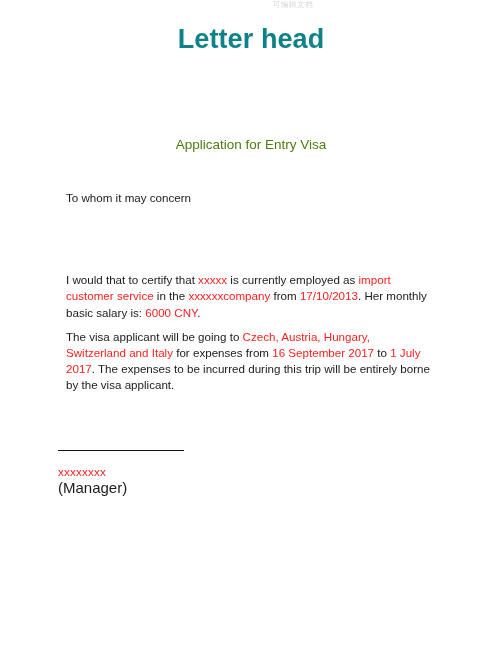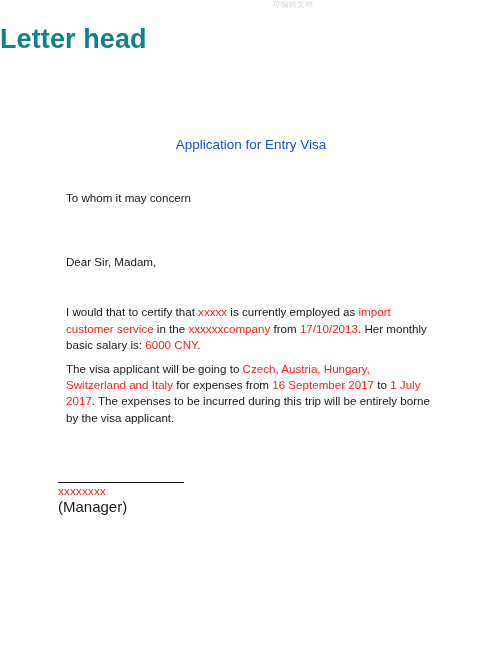--- a/index.html
+++ b/index.html
@@ -37,35 +37,36 @@
     user-select: none;
     padding-left: 42px;
   }
 
   
   .letterhead {
     position: absolute;
     top: 24px;
     left: 0;
     width: 100%;
+    text-align: center;
     font-size: 27px;
     font-weight: bold;
     color: #0f8289;
     letter-spacing: 0.1px;
   }
 
   .doc-title {
     position: absolute;
     top: 137px;
     left: 0;
     width: 100%;
     text-align: center;
     font-size: 13.5px;
     font-weight: normal;
-    color: #1d4ed8;
+    color: #4d7c0f;
   }
 
   
   .body-block {
     position: absolute;
     left: 58px;
     top: 182px;
     width: 382px;
     font-size: 11.6px;
     line-height: 16.2px;
@@ -88,20 +89,21 @@
     height: 0;
     border-top: 1.3px solid #111111;
     margin: 0;
   }
 
   .sig-name {
     color: #ff2020;
     font-size: 11.6px;
     line-height: 16px;
     letter-spacing: 0.2px;
+    margin-top: 13px;
   }
 
   .sig-role {
     color: #1a1a1a;
     font-size: 15px;
     line-height: 16px;
   }
 
   
   .footer-mark {
@@ -125,21 +127,20 @@
   <div class="letterhead">Letter head</div>
 
   <div class="doc-title">Application for Entry Visa</div>
 
   <div class="body-block">
 
     <p class="para">To whom it may concern</p>
 
     <div class="spacer-lg"></div>
 
-    <p class="para">Dear Sir, Madam,</p>
 
     <div class="spacer-md"></div>
 
     <p class="para"><span>I would that to certify that </span><span class="red">xxxxx</span><span> is currently employed as </span><span class="red">import customer service</span><span> in the </span><span class="red">xxxxxxcompany</span><span> from </span><span class="red">17/10/2013</span><span>. Her monthly basic salary is: </span><span class="red">6000 CNY</span><span>.</span></p>
 
     <p class="para"><span>The visa applicant will be going to </span><span class="red">Czech, Austria, Hungary, Switzerland and Italy</span><span> for expenses from </span><span class="red">16 September 2017</span><span> to </span><span class="red">1 July 2017</span><span>. The expenses to be incurred during this trip will be entirely borne by the visa applicant.</span></p>
 
     <div class="spacer-sm"></div>
 
 

